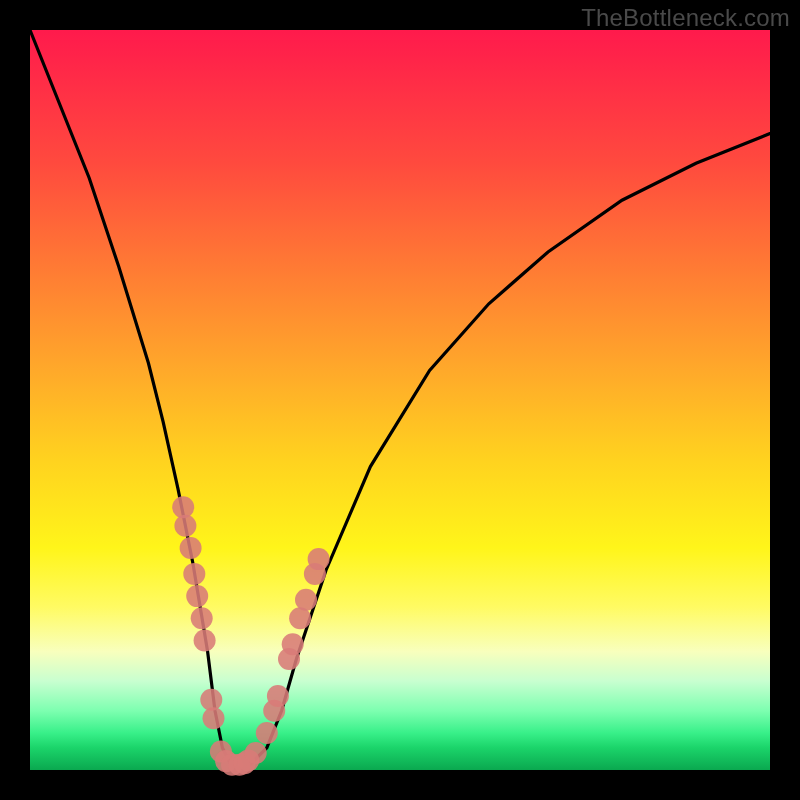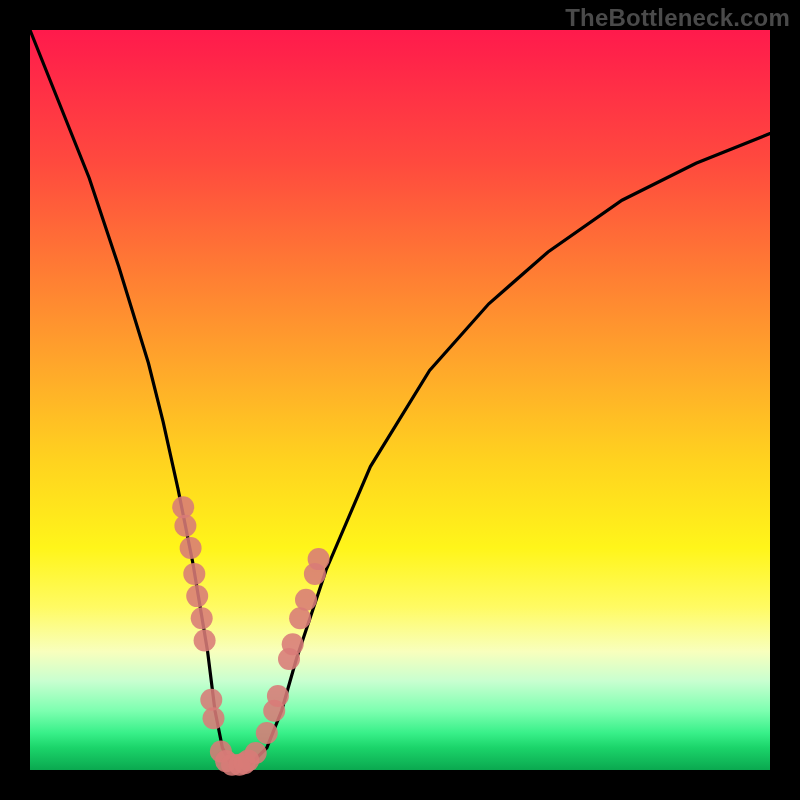--- a/index.html
+++ b/index.html
@@ -41,21 +41,20 @@
       #0aa84f 100%
     );
   }
   .watermark {
     position: absolute;
     top: 4px;
     right: 10px;
     color: #4a4a4a;
     font-size: 24px;
     letter-spacing: 0.2px;
-    font-weight: bold;
   }
   svg.overlay {
     position: absolute;
     top: 0;
     left: 0;
   }
 </style>
 </head>
 <body>
 

